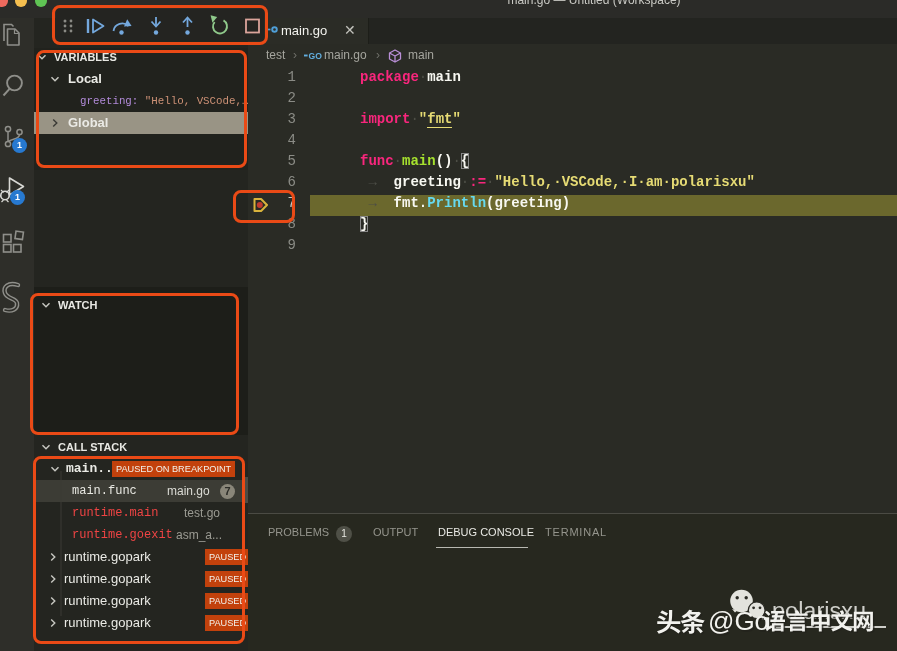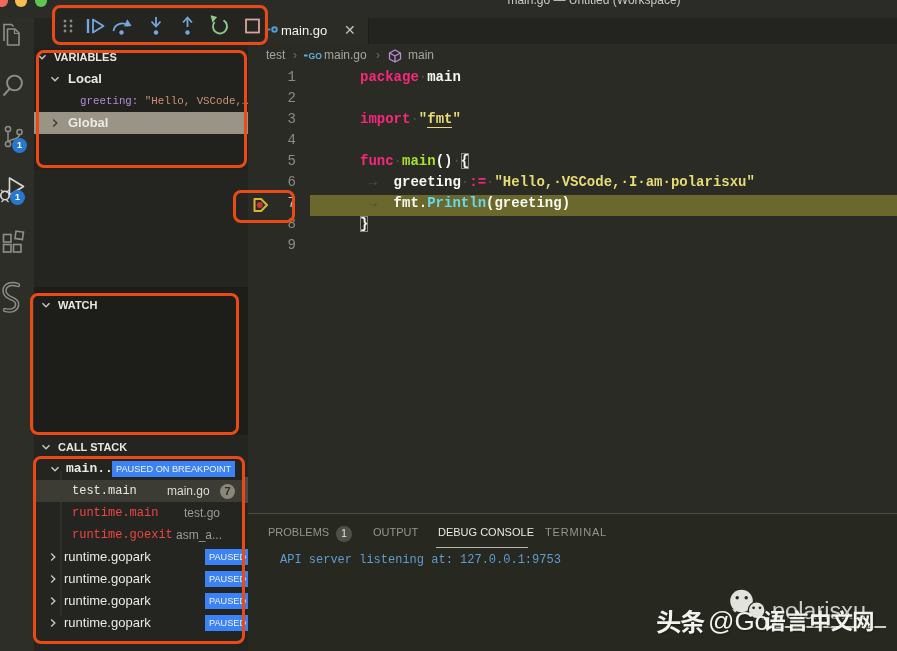--- a/index.html
+++ b/index.html
@@ -15,21 +15,21 @@
   #actbar{left:0;top:18px;width:34px;height:633px;background:#2e2e29;}
   .badge{position:absolute;width:15px;height:15px;border-radius:50%;background:#2779d0;
          color:#fff;font-size:9px;font-weight:bold;text-align:center;line-height:15px;}
   
   #sidebar{left:34px;top:18px;width:214px;height:633px;background:#242520;}
   .sechead{position:absolute;left:0;width:214px;height:22px;color:#e8e8e3;
            font-size:11px;font-weight:bold;line-height:22px;}
   .row13{position:absolute;font-size:13px;font-weight:bold;color:#eaeae5;line-height:22px;height:22px;white-space:nowrap;}
   .cs-mono{position:absolute;font-size:12px;color:#ef4444;line-height:22px;height:22px;font-family:"Liberation Mono",monospace;white-space:nowrap;}
   .cs-right{position:absolute;font-size:12px;color:#9b9b93;line-height:22px;height:22px;}
-  .pbadge{position:absolute;background:#3b82f6;color:#f2f2ec;font-size:9.2px;height:16px;
+  .pbadge{position:absolute;background:#c2410c;color:#f2f2ec;font-size:9.2px;height:16px;
           line-height:16px;padding:0 4px;top:3px;white-space:nowrap;}
   
   #editor{left:248px;top:18px;width:649px;height:495px;background:#2a2b25;}
   #tabbar{left:0;top:0;width:649px;height:26px;background:#232420;}
   #tab1{left:0;top:0;width:120px;height:26px;background:#2b2c26;border-right:1px solid #1d1e19;}
   #breadcrumbs{left:0;top:26px;width:649px;height:23px;font-size:12px;color:#a5a59e;line-height:23px;}
   #code{left:0;top:49px;width:649px;font-family:"Liberation Mono",monospace;font-size:14px;line-height:21px;white-space:pre;font-weight:bold;}
   .ln{font-weight:normal;}
   .ln{position:absolute;width:48px;text-align:right;color:#8b8c86;}
   .cl{position:absolute;left:72px;margin-left:40px;}
@@ -101,21 +101,21 @@
     <div class="abs" style="left:0;top:94px;width:214px;height:22px;background:#999485;"></div>
     <div class="row13" style="left:34px;top:94px;">Global</div>
 
     <div class="abs" style="left:0;top:269px;width:214px;height:148px;background:#1d1e19;"></div>
     <div class="sechead" style="top:418px;"><span style="margin-left:24px;">CALL STACK</span></div>
 
     <div class="sechead" style="top:276px;"><span style="margin-left:24px;">WATCH</span></div>
     <div class="row13" style="left:32px;top:440px;font-family:Liberation Mono, monospace;">main...</div>
     <div class="pbadge" style="left:78px;top:443px;">PAUSED ON BREAKPOINT</div>
     <div class="abs" style="left:0;top:462px;width:214px;height:22px;background:#3c3c35;"></div>
-    <div class="cs-mono" style="left:38px;top:462px;color:#e8e8e2;">test.main</div>
+    <div class="cs-mono" style="left:38px;top:462px;color:#e8e8e2;">main.func</div>
     <div class="cs-right" style="left:133px;top:462px;color:#dcdcd6;">main.go</div>
     <div class="abs" style="left:186px;top:466px;width:15px;height:15px;border-radius:50%;background:#8a8679;color:#2c2c27;font-size:11px;font-weight:bold;text-align:center;line-height:15px;">7</div>
     <div class="cs-mono" style="left:38px;top:484px;">runtime.main</div>
     <div class="cs-right" style="left:150px;top:484px;">test.go</div>
     <div class="cs-mono" style="left:38px;top:506px;">runtime.goexit</div>
     <div class="cs-right" style="left:142px;top:506px;">asm_a...</div>
     <div class="row13" style="left:30px;top:528px;font-weight:normal;">runtime.gopark</div>
     <div class="pbadge" style="left:171px;top:531px;">PAUSED</div>
     <div class="row13" style="left:30px;top:550px;font-weight:normal;">runtime.gopark</div>
     <div class="pbadge" style="left:171px;top:553px;">PAUSED</div>
@@ -191,21 +191,20 @@
 </svg>
   </div>
 
   <div id="panel" class="abs">
     <span class="ptab" style="left:20px;">PROBLEMS</span>
     <div class="abs" style="left:88px;top:12px;width:16px;height:16px;border-radius:50%;background:#4f5047;color:#e8e8e2;font-size:10px;text-align:center;line-height:16px;">1</div>
     <span class="ptab" style="left:125px;">OUTPUT</span>
     <span class="ptab" style="left:190px;color:#e9e9e4;">DEBUG CONSOLE</span>
     <div class="abs" style="left:188px;top:33px;width:92px;height:1px;background:#b8b8b1;"></div>
     <span class="ptab" style="left:297px;letter-spacing:0.8px;">TERMINAL</span>
-    <div class="abs mono" style="left:32px;top:39px;font-size:12px;color:#5f9bd1;">API server listening at: 127.0.0.1:9753</div>
   </div>
 
   <svg class="abs" style="left:620px;top:580px;" width="277" height="71" viewBox="0 0 277 71">
       <text x="152" y="39" font-family="Liberation Sans" font-size="23.5" fill="#cfcfca">polarisxu</text>
       <line x1="151" y1="47" x2="266" y2="47" stroke="#cdcdc8" stroke-width="1.8"></line>
       <circle cx="121.5" cy="21" r="11.3" fill="#e3e3dd"></circle>
       <circle cx="117.2" cy="17.8" r="1.7" fill="#2a2a24"></circle>
       <circle cx="126.2" cy="17.8" r="1.7" fill="#2a2a24"></circle>
       <path d="M112,29 l3,3.4 l2.4,-2.2 z" fill="#e3e3dd"></path>
       <circle cx="136.7" cy="30.3" r="8.4" fill="#e3e3dd" stroke="#2a2a24" stroke-width="1.3"></circle>

